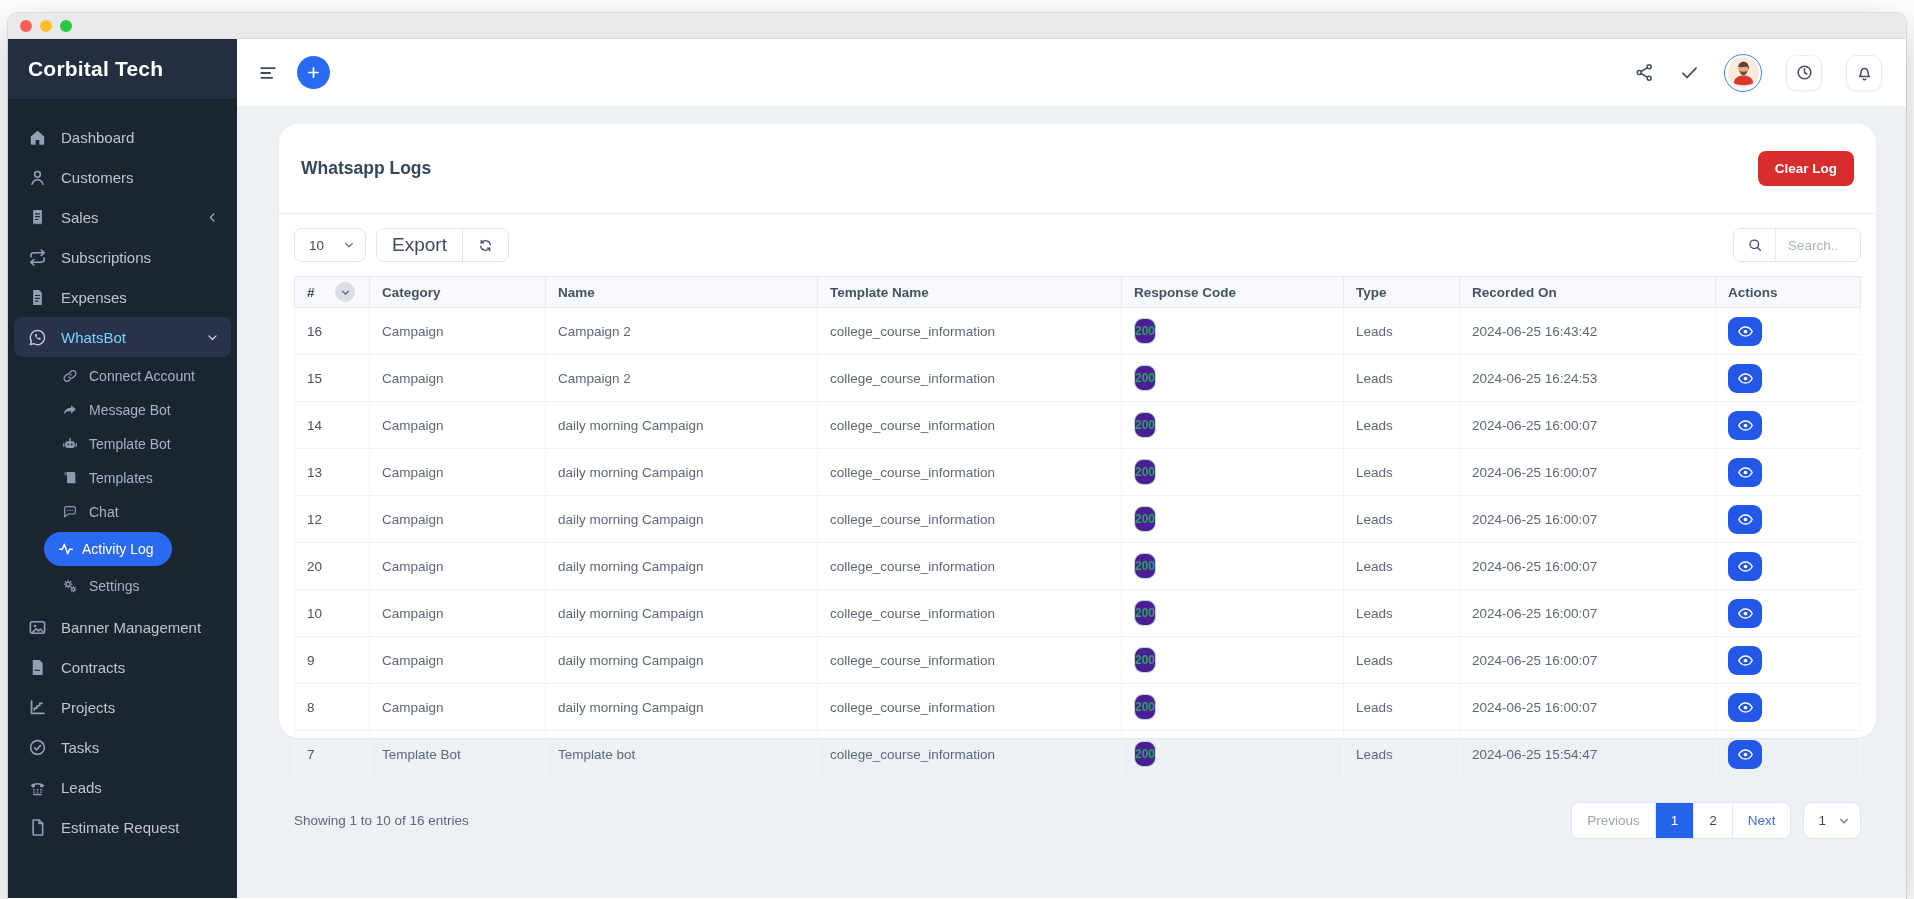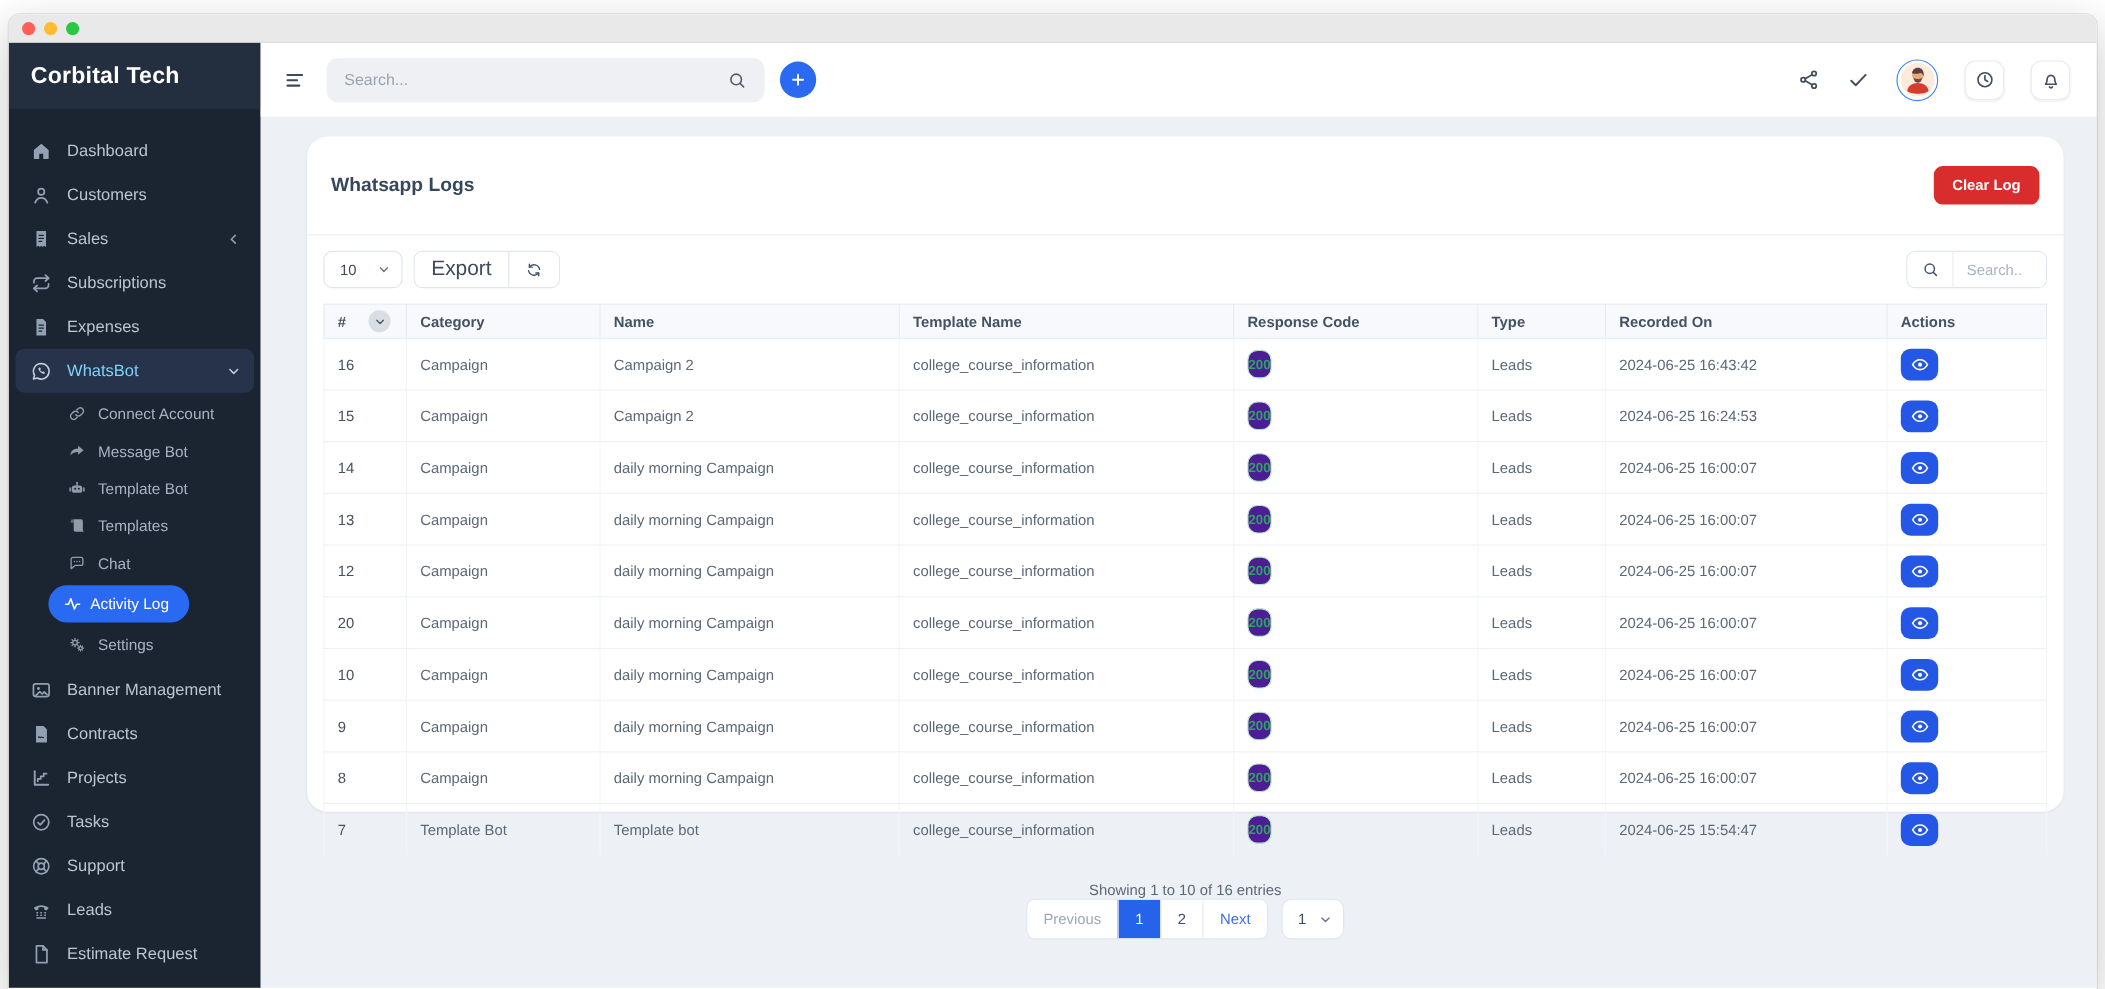--- a/index.html
+++ b/index.html
@@ -101,21 +101,21 @@
     display:flex; align-items:center; justify-content:center; cursor:pointer; }
   tbody td { height:47px; padding:0 12px; font-size:13.5px; color:#5d6877;
     border-bottom:1px solid #edf0f4; border-left:1px solid #f3f5f9; border-right:1px solid #f3f5f9; }
   td.col-id { color:#47525f; }
   .badge { display:inline-block; padding:5px 0; border-radius:9px; background:#4c1d95;
     border:1px solid #b5e5c8; color:#2aa45f; font-size:12px; font-weight:700; }
   .view-btn { width:34px; height:29px; border-radius:9px; background:#2457e5; border:none; cursor:pointer;
     display:flex; align-items:center; justify-content:center; }
   .view-btn .icon { width:17px; height:17px; color:#fff; }
 
-  .card-footer { display:flex; align-items:center; justify-content:space-between; padding:24px 15px 0;flex-direction:column; }
+  .card-footer { display:flex; align-items:center; justify-content:space-between; padding:24px 15px 0; }
   .summary { font-size:13.5px; color:#5d6877; }
   .footer-right { display:flex; align-items:center; gap:12px; }
   .pagination { display:flex; border:1px solid #dfe5ec; border-radius:8px; overflow:hidden; height:37px; background:#fff; }
   .page-btn { padding:0 15px; min-width:38px; border:none; background:#fff; font-size:13.5px; color:#3c4a66;
     display:flex; align-items:center; justify-content:center; cursor:pointer; font-family:inherit; }
   .page-btn + .page-btn { border-left:1px solid #e6ebf1; }
   .page-btn.prev { color:#9aa7b6; }
   .page-btn.next { color:#3e6de0; }
   .page-btn.active { background:#2563eb; color:#fff; }
   .page-select { height:37px; border-radius:9px; }
@@ -303,30 +303,20 @@
               <svg viewBox="0 0 24 24" width="100%" height="100%" fill="none" xmlns="http://www.w3.org/2000/svg">
                 <circle cx="12" cy="12" r="8.7" stroke="currentColor" fill="none" stroke-linecap="round" stroke-linejoin="round" stroke-width="2"></circle>
                 <path d="m8.3 12.4 2.6 2.6 4.8-5.4" stroke="currentColor" fill="none" stroke-linecap="round" stroke-linejoin="round" stroke-width="2"></path>
               </svg>
             </span>
             <span class="nav-label">Tasks</span>
           </div>
           <div class="nav-item">
             <span class="icon">
               <svg viewBox="0 0 24 24" width="100%" height="100%" fill="none" xmlns="http://www.w3.org/2000/svg">
-                <circle cx="12" cy="12" r="8.7" stroke="currentColor" fill="none" stroke-linecap="round" stroke-linejoin="round" stroke-width="1.9"></circle>
-                <circle cx="12" cy="12" r="3.6" stroke="currentColor" fill="none" stroke-linecap="round" stroke-linejoin="round" stroke-width="1.9"></circle>
-                <path d="m5.9 5.9 3.6 3.6M18.1 5.9l-3.6 3.6M5.9 18.1l3.6-3.6M18.1 18.1l-3.6-3.6" stroke="currentColor" fill="none" stroke-linecap="round" stroke-linejoin="round" stroke-width="1.9"></path>
-              </svg>
-            </span>
-            <span class="nav-label">Support</span>
-          </div>
-          <div class="nav-item">
-            <span class="icon">
-              <svg viewBox="0 0 24 24" width="100%" height="100%" fill="none" xmlns="http://www.w3.org/2000/svg">
                 <path d="M3.4 9.3c4.6-4 12.6-4 17.2 0l-2.4 2.9-2.9-1.2V8.7a10.6 10.6 0 0 0-6.6 0V11l-2.9 1.2z" fill="currentColor"></path>
                 <g fill="currentColor">
                   <rect x="6.4" y="14" width="2.1" height="1.7" rx=".4"></rect>
                   <rect x="10.9" y="14" width="2.1" height="1.7" rx=".4"></rect>
                   <rect x="15.4" y="14" width="2.1" height="1.7" rx=".4"></rect>
                   <rect x="6.4" y="17" width="2.1" height="1.7" rx=".4"></rect>
                   <rect x="10.9" y="17" width="2.1" height="1.7" rx=".4"></rect>
                   <rect x="15.4" y="17" width="2.1" height="1.7" rx=".4"></rect>
                   <rect x="6.4" y="20" width="11.1" height="1.7" rx=".4"></rect>
                 </g>
@@ -348,29 +338,20 @@
 
     <div class="main">
       <header class="topbar">
         <button class="menu-btn">
           <span class="icon" id="i-menu">
               <svg viewBox="0 0 24 24" width="100%" height="100%" fill="none" xmlns="http://www.w3.org/2000/svg">
                 <path d="M4 6.2h16M4 12h10.5M4 17.8h13" stroke="currentColor" fill="none" stroke-linecap="round" stroke-linejoin="round" stroke-width="2.2"></path>
               </svg>
             </span>
         </button>
-        <div class="searchbar">
-          <input placeholder="Search..." style="">
-          <span class="icon" id="i-search-top">
-              <svg viewBox="0 0 24 24" width="100%" height="100%" fill="none" xmlns="http://www.w3.org/2000/svg">
-                <circle cx="11" cy="11" r="6.4" stroke="currentColor" fill="none" stroke-linecap="round" stroke-linejoin="round" stroke-width="2"></circle>
-                <path d="M15.7 15.7 20 20" stroke="currentColor" fill="none" stroke-linecap="round" stroke-linejoin="round" stroke-width="2"></path>
-              </svg>
-            </span>
-        </div>
         <button class="add-btn">
           <span class="icon" id="i-plus">
               <svg viewBox="0 0 24 24" width="100%" height="100%" fill="none" xmlns="http://www.w3.org/2000/svg">
                 <path d="M12 5.5v13M5.5 12h13" stroke="currentColor" fill="none" stroke-linecap="round" stroke-linejoin="round" stroke-width="2.4"></path>
               </svg>
             </span>
         </button>
         <div class="topbar-spacer"></div>
         <div class="topbar-actions">
           <span class="icon tb-plain" id="i-share">

